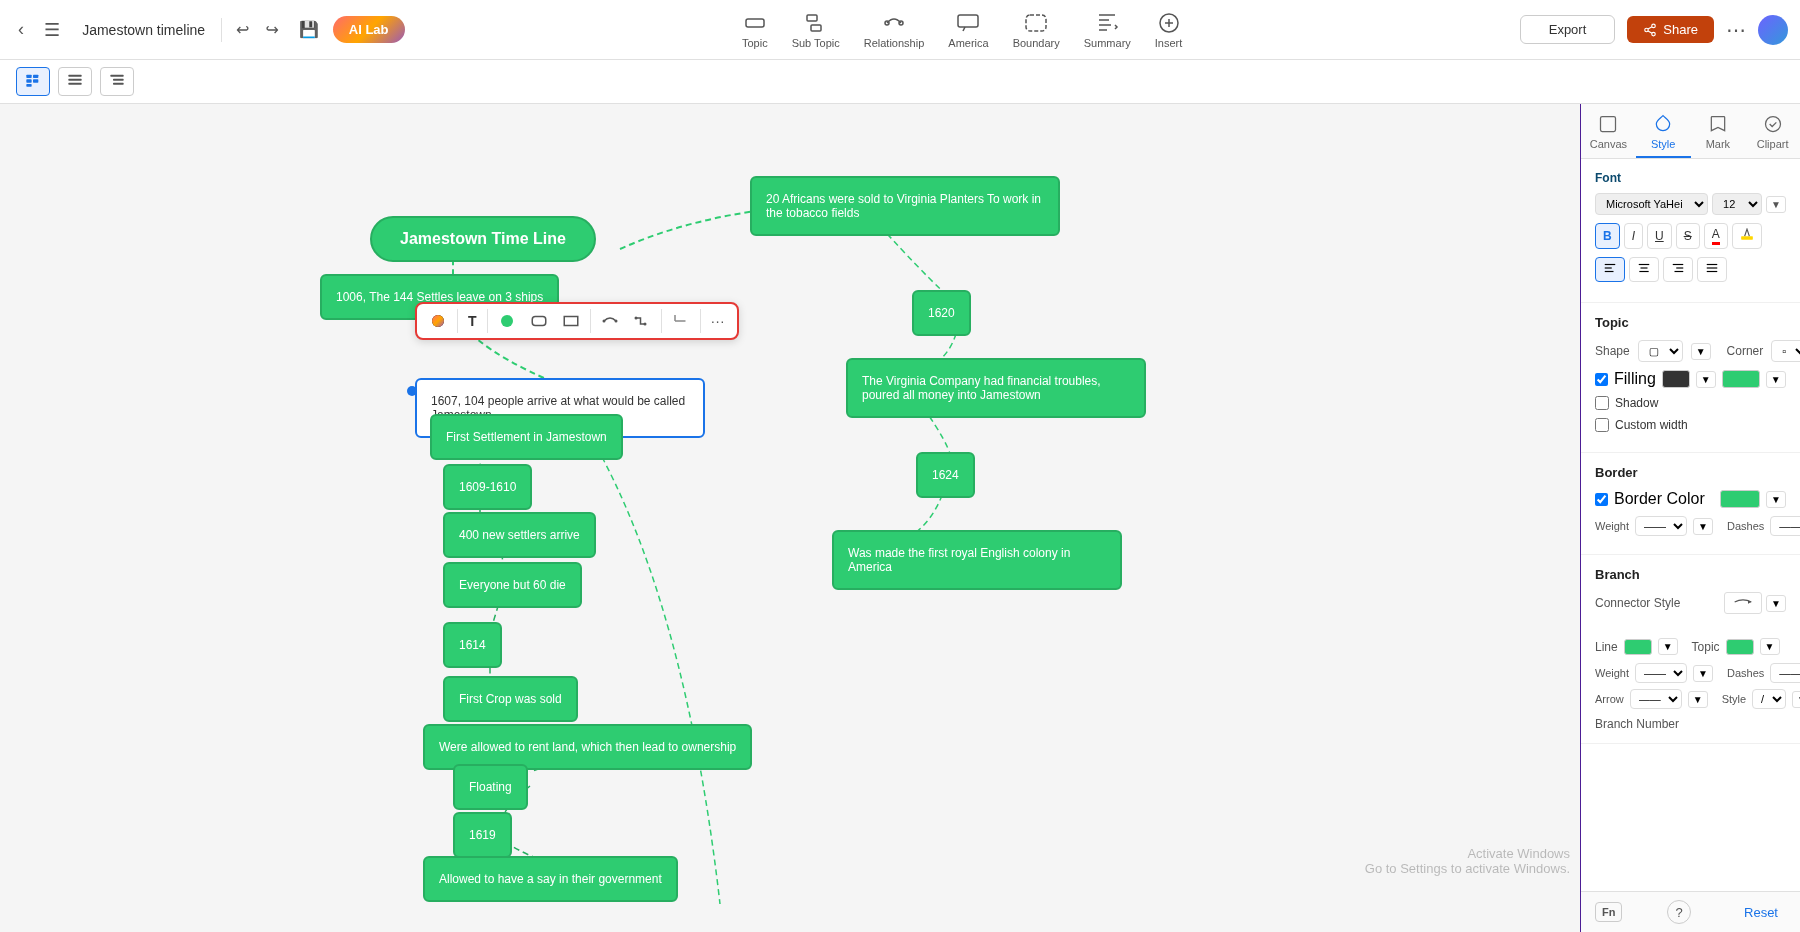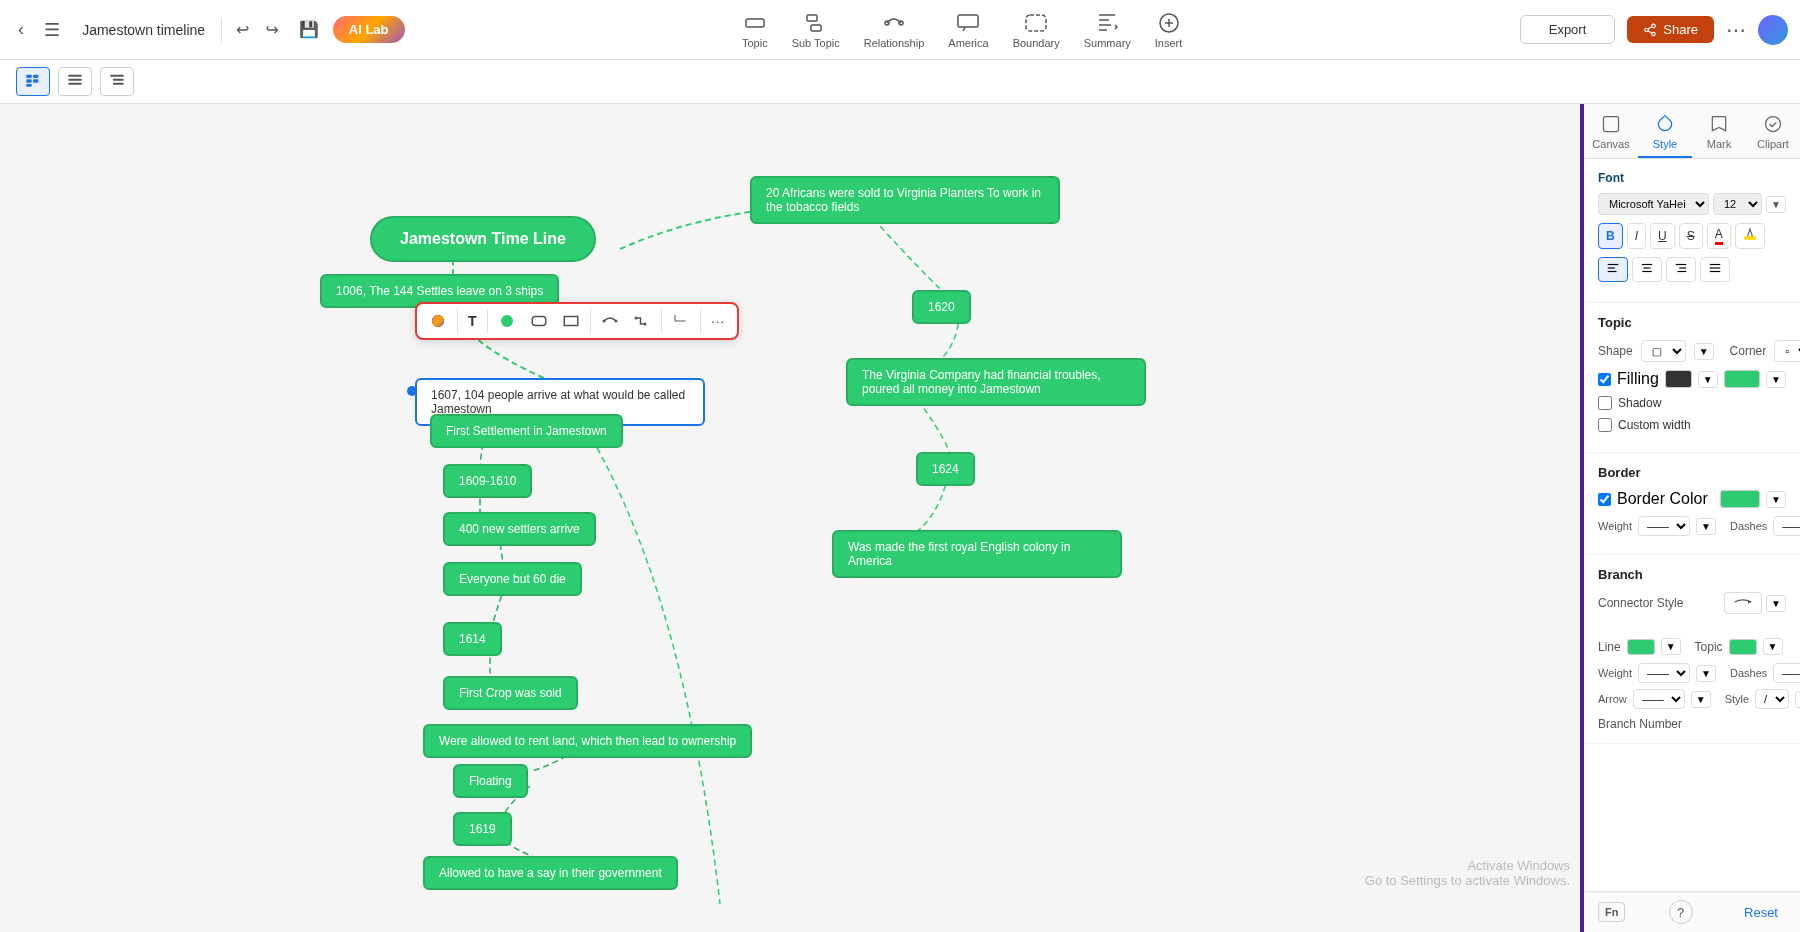--- a/index.html
+++ b/index.html
@@ -57,21 +57,21 @@
       position: relative;
       overflow: hidden;
     }
 
     
     .node {
       position: absolute;
       background: #2ecc71;
       color: white;
       border-radius: 6px;
-      padding: 8px 14px;
+      padding: 14px 14px;
       font-size: 12px;
       font-weight: 500;
       white-space: nowrap;
       cursor: pointer;
       border: 2px solid #27ae60;
       z-index: 10;
     }
     .node.root {
       background: #2ecc71;
       border-radius: 24px;
@@ -107,21 +107,21 @@
       top: 0; left: 0;
       width: 100%; height: 100%;
       z-index: 1;
       pointer-events: none;
     }
 
     
     .right-panel {
       width: 220px;
       background: #ffffff;
-      border-left: 4px solid #4c1d95;
+      border-left: 1px solid #4c1d95;
       display: flex;
       flex-direction: column;
       overflow-y: auto;
       flex-shrink: 0;
     }
     .panel-tabs {
       display: flex;
       border-bottom: 1px solid #e0e0e0;
       background: #fafafa;
     }
@@ -172,21 +172,21 @@
     .wd-select { border: 1px solid #ddd; border-radius: 4px; padding: 2px 4px; font-size: 11px; background: white; cursor: pointer; }
 
     .branch-connector-row { display: flex; align-items: center; gap: 6px; margin-bottom: 24px; }
     .line-topic-row { display: flex; align-items: center; gap: 6px; margin-bottom: 8px; }
     .arrow-style-row { display: flex; align-items: center; gap: 6px; margin-bottom: 8px; }
 
     .branch-number-row { margin-top: 8px; }
 
     .activate-windows-overlay {
       position: absolute;
-      bottom: 44px;
+      bottom: 56px;
       right: 10px;
       color: rgba(0,0,0,0.25);
       font-size: 13px;
       pointer-events: none;
       text-align: right;
       margin-top: 16px;
     }
     .bottom-icon-btn { background: none; border: none; cursor: pointer; color: #555; font-size: 16px; padding: 4px; }
 
     .reset-btn { background: none; border: none; cursor: pointer; color: #1a73e8; font-size: 13px; font-weight: 500; padding: 4px 8px; }

